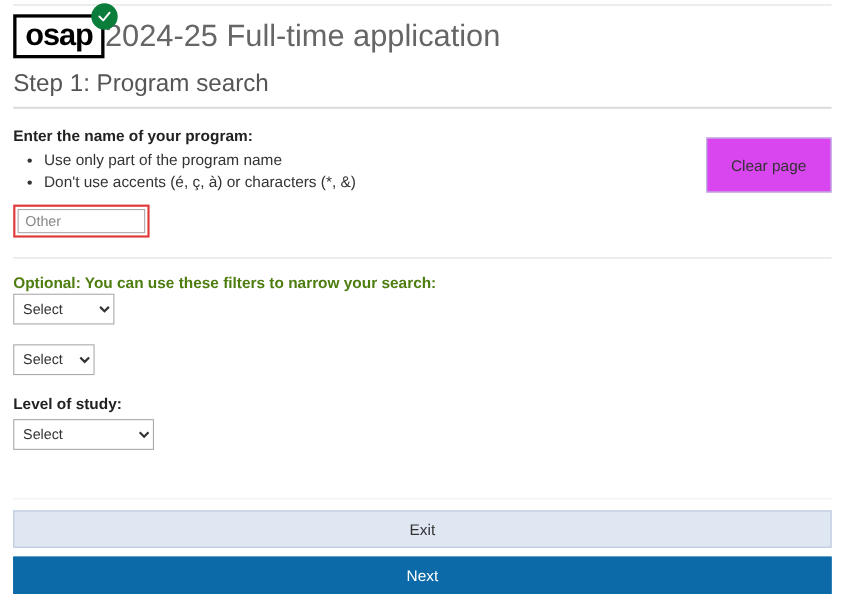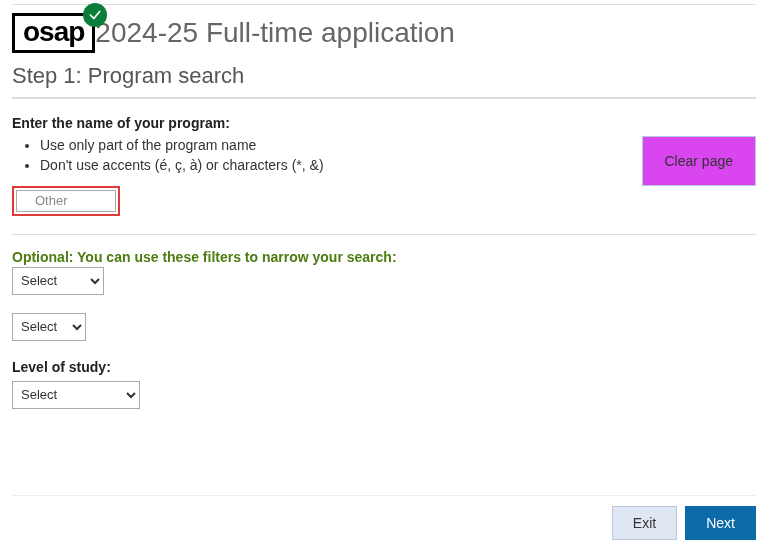--- a/index.html
+++ b/index.html
@@ -64,21 +64,21 @@
     border-top: 2px solid #ddd;
     margin: 0 12px 16px 12px;
   }
   .content {
     padding: 0 12px;
     position: relative;
   }
   .row1 {
     display: flex;
     justify-content: space-between;
-    align-items: flex-end;
+    align-items: center;
   }
   .label-strong {
     font-weight: 700;
     font-size: 14px;
     color: #222;
     margin-bottom: 4px;
   }
   ul.hints {
     list-style: disc;
     padding-left: 28px;
@@ -100,22 +100,22 @@
   .program-input-wrap {
     border: 2px solid #e03b3b;
     display: inline-block;
     padding: 2px;
     margin-bottom: 18px;
   }
   .program-input {
     border: 1px solid #aaa;
     font-size: 13px;
     color: #888;
-    padding: 4px 18px;
-    width: 100px;
+    padding: 4px 6px;
+    width: 116px;
     height: 22px;
   }
   .hr-thin {
     border: none;
     border-top: 1px solid #ddd;
     margin: 0 0 14px 0;
   }
   .filters-heading {
     font-weight: 700;
     font-size: 14px;
@@ -144,20 +144,21 @@
   .footer {
     position: absolute;
     bottom: 12px;
     right: 12px;
     left: 12px;
     border-top: 1px solid #eee;
     padding-top: 10px;
     display: flex;
     justify-content: flex-end;
     gap: 8px;
+    flex-direction: column;
   }
   .btn-exit {
     background: #dfe7f3;
     border: 1px solid #b9c6dd;
     color: #333;
     font-size: 14px;
     padding: 8px 20px;
     cursor: pointer;
   }
   .btn-next {

